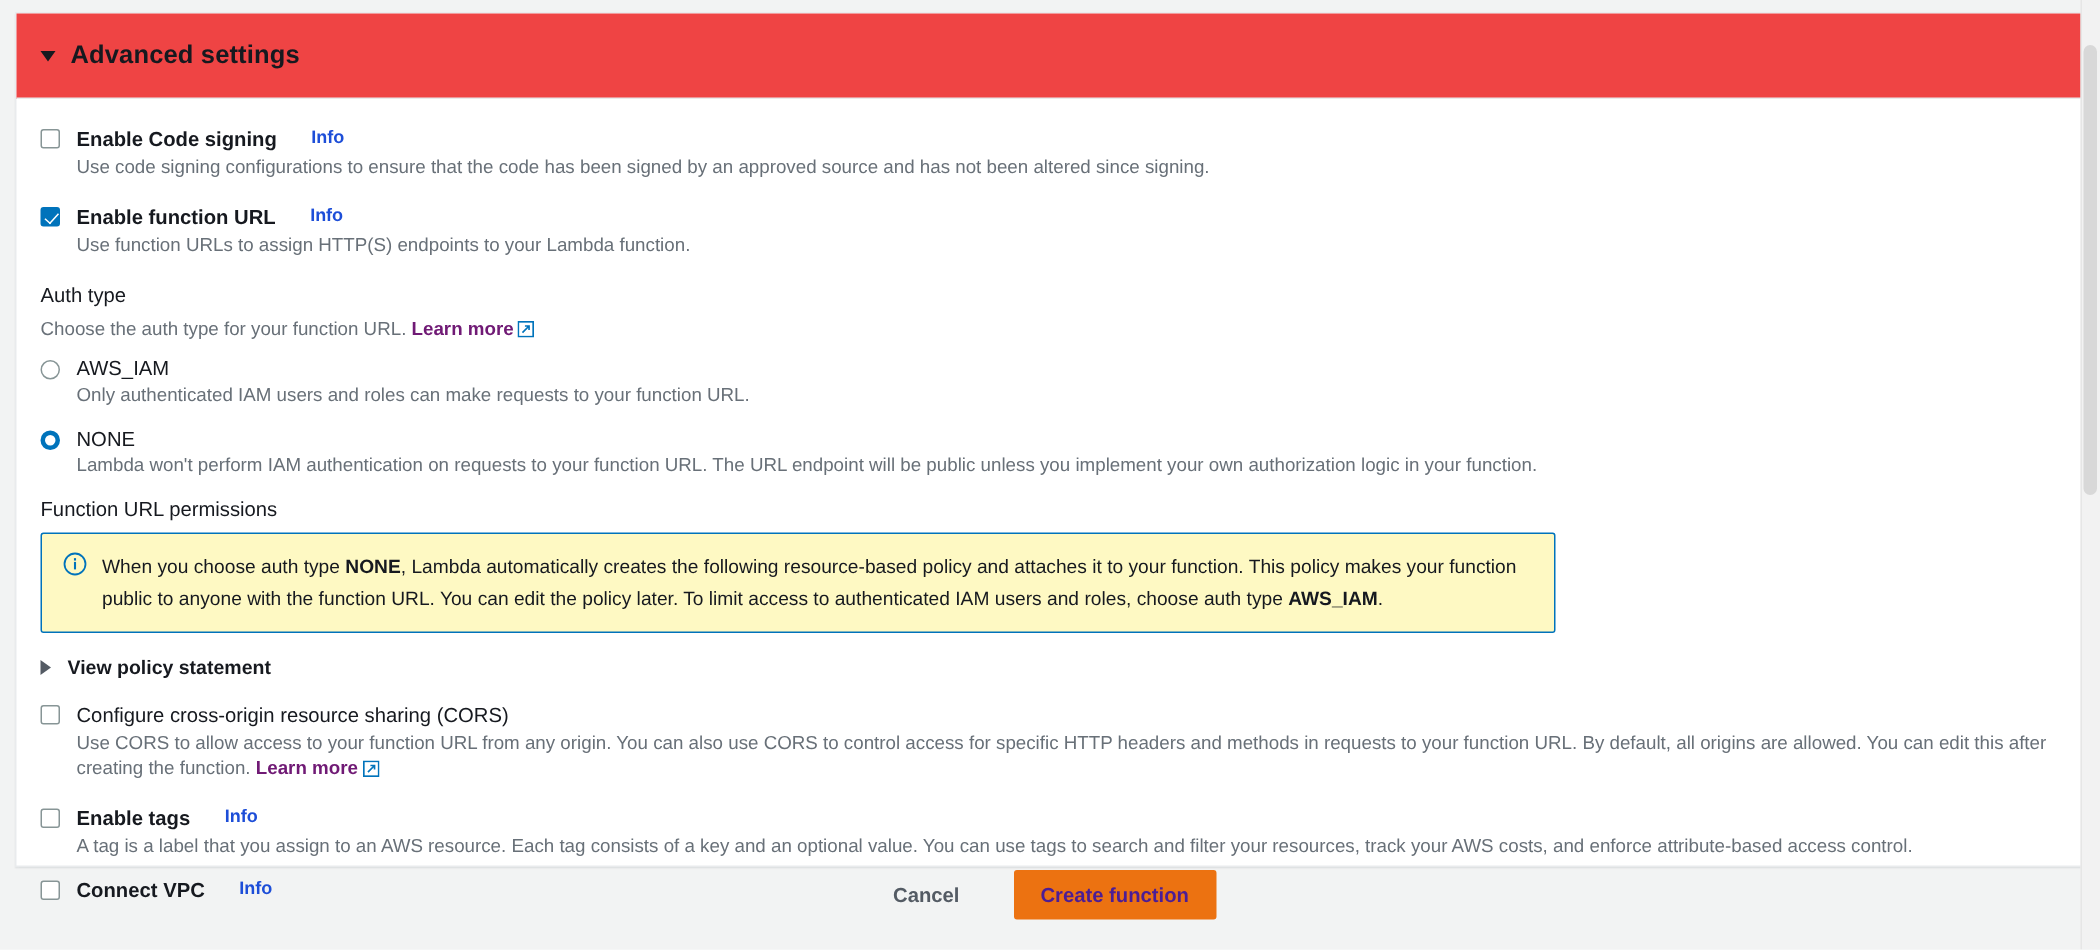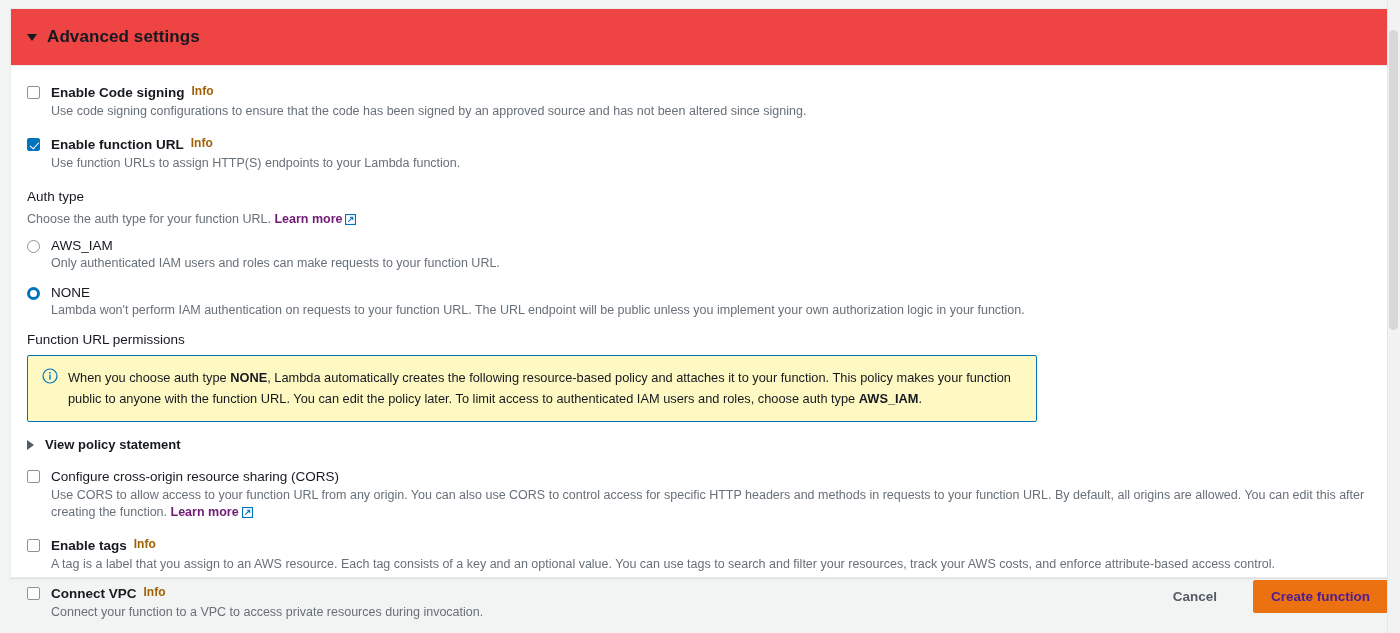--- a/index.html
+++ b/index.html
@@ -51,22 +51,22 @@
   
   .label {
     font-size: 13.5px; font-weight: bold; color: #16191f;
     line-height: 17px;
   }
   .label-normal { font-weight: normal; }
   .desc {
     font-size: 12.5px; color: #687078; line-height: 17px;
   }
   .info-link {
-    font-size: 12px; color: #a16207; font-weight: bold;
-    margin-left: 7px; cursor: pointer;
+    font-size: 12px; color: #1d4ed8; font-weight: bold;
+    margin-left: 23px; cursor: pointer;
   }
   .learn-more {
     color: #701a75; font-weight: bold; cursor: pointer;
     white-space: nowrap;
   }
   .ext-icon { display: inline-block; vertical-align: -2px; margin-left: 3px; }
 
   
   .ck-row { display: flex; align-items: flex-start; }
   .ck-box {
@@ -124,21 +124,21 @@
   }
   .expander .caret.right { border-left-color: #545b64; margin-right: 11px; }
   .expander-label {
     font-size: 13px; font-weight: bold; color: #16191f;
   }
 
   
   .footer {
     position: absolute; left: 0; right: 0; bottom: 0;
     height: 73px;
-    display: flex; align-items: center; justify-content: flex-end;
+    display: flex; align-items: center; justify-content: center;
     padding-right: 12px;
   }
   .btn-cancel {
     font-size: 13.5px; font-weight: bold; color: #545b64;
     background: none; border: none; cursor: pointer;
     padding: 8px 18px; margin-right: 18px;
   }
   .btn-primary {
     font-size: 13.5px; font-weight: bold; color: #4c1d95;
     background: #ec7211; border: 1px solid #ec7211;
@@ -262,21 +262,20 @@
       </div>
       <div class="desc ck-desc">A tag is a label that you assign to an AWS resource. Each tag consists of a key and an optional value. You can use tags to search and filter your resources, track your AWS costs, and enforce attribute-based access control.</div>
 
       <div class="gap-12"></div>
 
       <div class="ck-row">
         <span class="ck-box"></span>
         <span class="label">Connect VPC</span>
         <span class="info-link">Info</span>
       </div>
-      <div class="desc ck-desc">Connect your function to a VPC to access private resources during invocation.</div>
 
     </div>
   </div>
 
   <div class="footer">
     <button class="btn-cancel">Cancel</button>
     <button class="btn-primary">Create function</button>
   </div>
 
   <div class="scrollbar-track">

